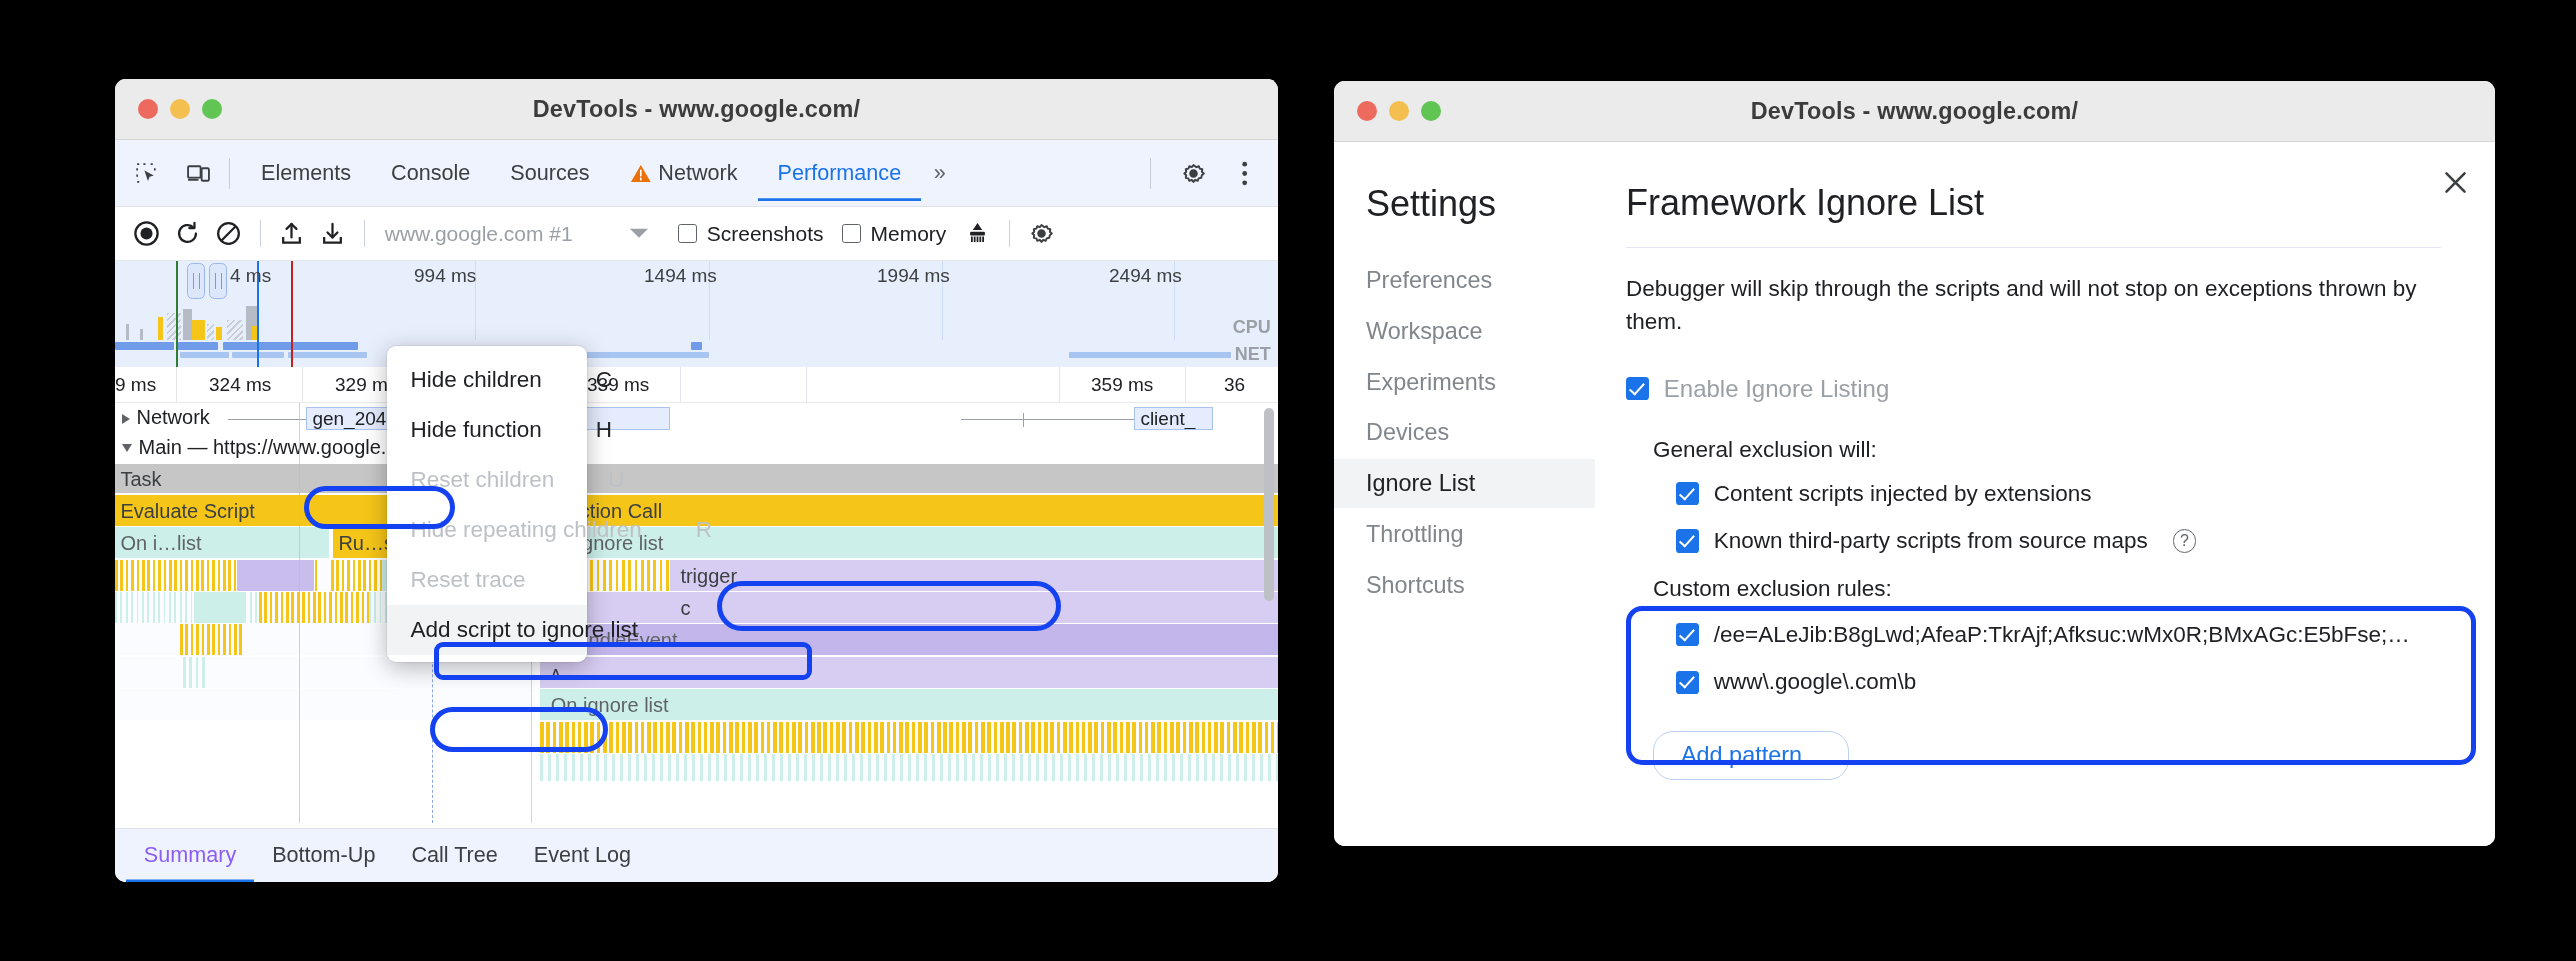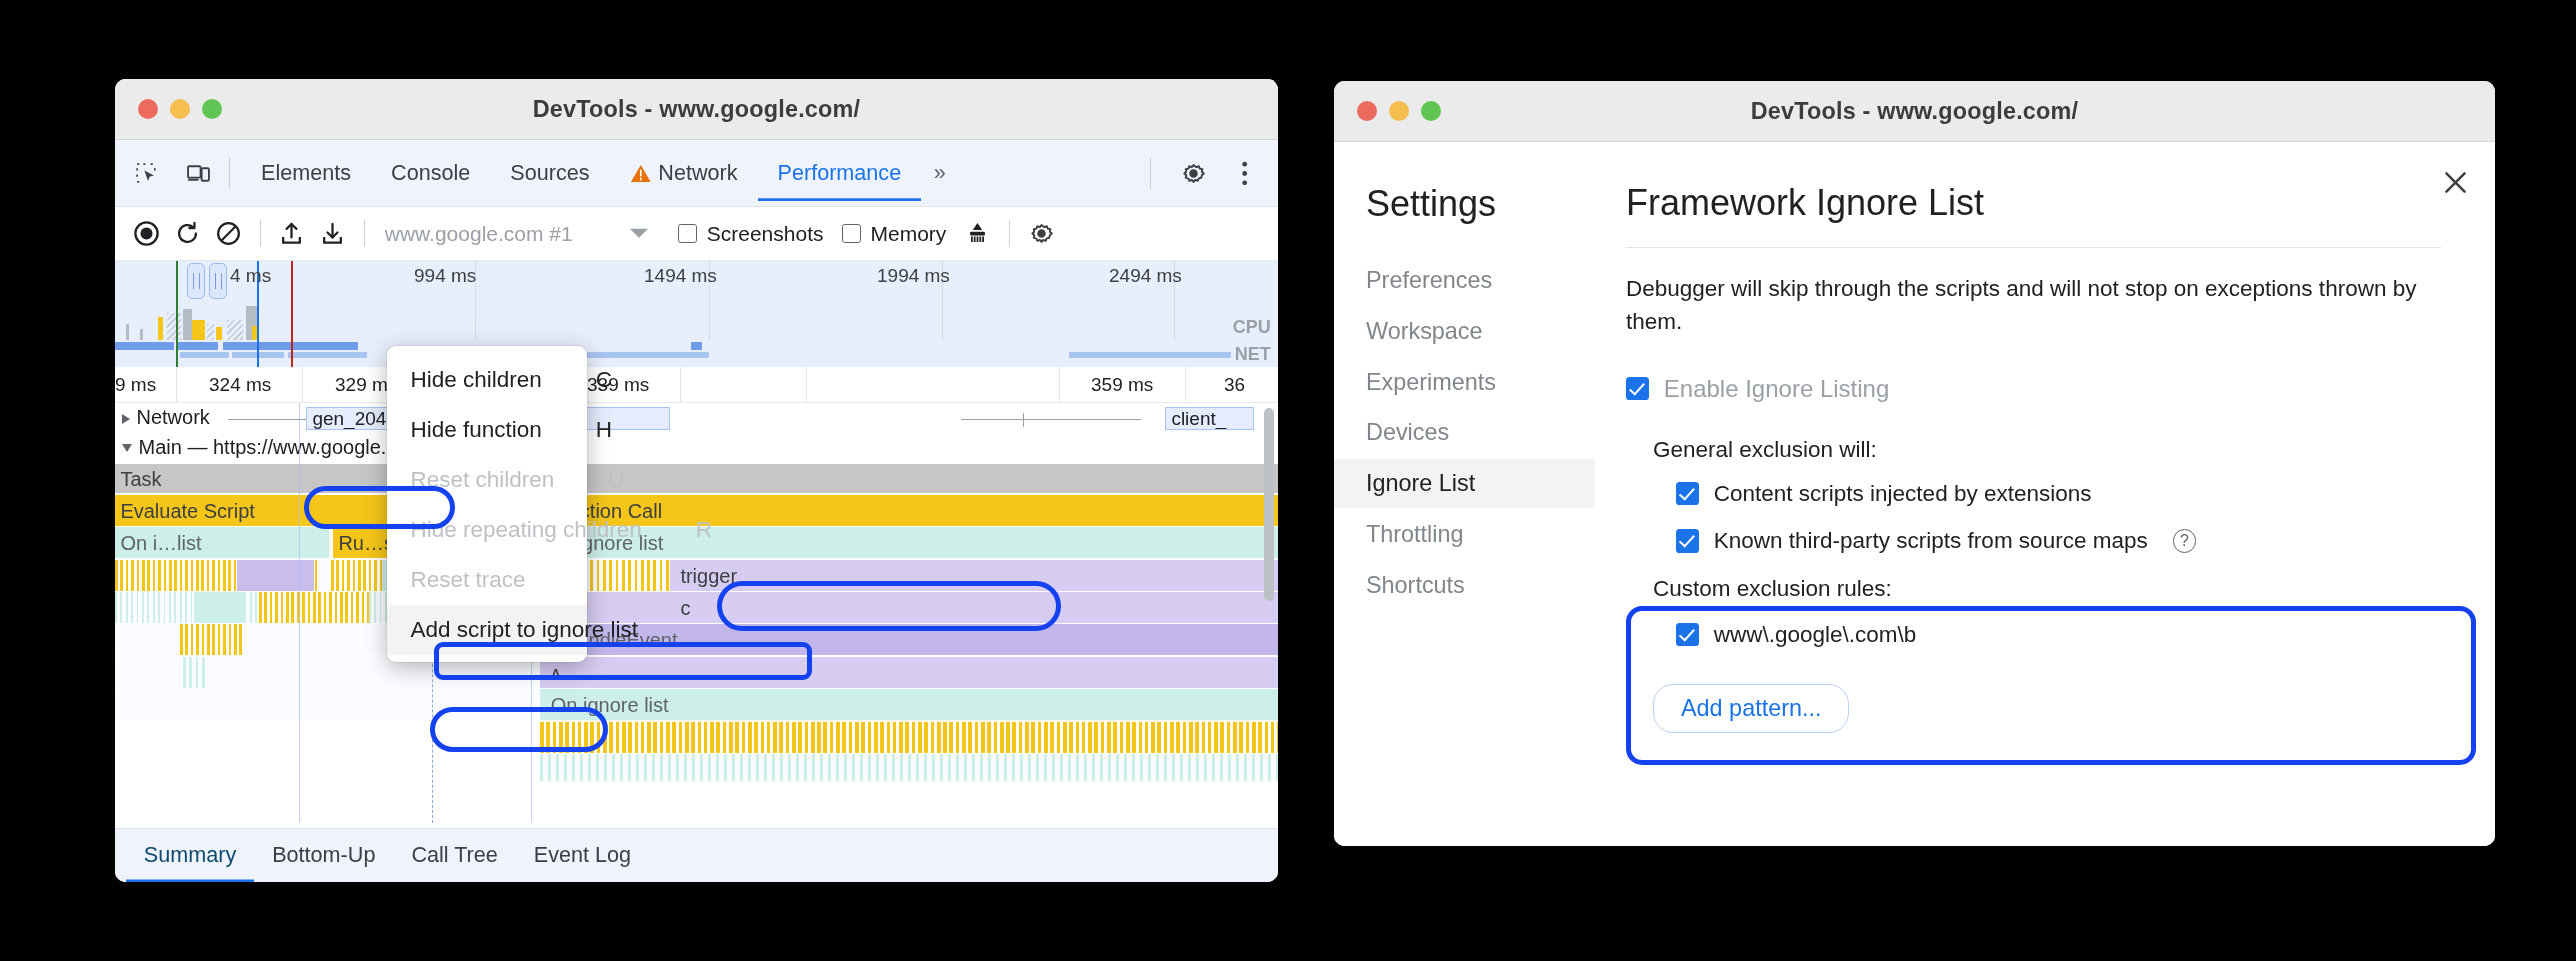--- a/index.html
+++ b/index.html
@@ -135,21 +135,21 @@
   .fb-purple { background: #c9bdee; }
   .fb-lpurple { background: #d7cdf3; }
   .fb-white { background: #fbfcff; }
 
   .bottom-tabs {
     position: absolute; left: 0; right: 0; bottom: 0; height: 54px;
     background: #eff3fd; border-top: 0.9px solid #dfe3ee;
     display: flex; align-items: center; padding-left: 10.8px;
   }
   .bt { font-size: 21.6px; color: #3c4043; padding: 0 18px; line-height: 52px; height: 54px; }
-  .bt.active { color: #0c4a6e; box-shadow: inset 0 -3.6px 0 #1a73e8; }
+  .bt.active { color: #8b5cf6; box-shadow: inset 0 -3.6px 0 #1a73e8; }
 
   .vscroll {
     position: absolute; right: 3.6px; width: 10px; border-radius: 5.4px;
     background: #bdc1c6;
   }
 
   
   .ctx-menu {
     position: absolute;
     background: #fff; border-radius: 9px;
@@ -428,21 +428,21 @@
         <span class="tree-label" style="position:absolute;left:7.2px;top:2.7px">
           <span class="tri right"></span><span>Network</span>
         </span>
         <div class="net-wire" style="left:113px;top:16px;width:198px"></div>
         <div class="net-tick" style="left:200px;top:10px"></div>
         <div class="net-chip" style="left:191px;top:3.6px;width:364px">
           <span>gen_204 (www.google.com)</span>
         </div>
         <div class="net-wire" style="left:846px;top:16px;width:180px"></div>
         <div class="net-tick" style="left:908px;top:10px"></div>
-        <div class="net-chip" style="left:1050px;top:3.6px;width:89px">
+        <div class="net-chip" style="left:1019px;top:3.6px;width:79px">
           <span>client_</span>
         </div>
       </div>
 
       <div class="track-row" style="top:31px;height:29px">
         <span class="tree-label" style="position:absolute;left:7.2px;top:1.8px">
           <span class="tri down"></span><span>Main — https://www.google.com/</span>
         </span>
       </div>
 
@@ -598,20 +598,24 @@
         </div>
 
         <div class="rule-row">
           <span class="cb-on"></span>
           <span class="rule-text">Known third-party scripts from source maps</span>
           <span class="help-icon">?</span>
         </div>
 
         <div class="custom-box">
           <div class="custom-title">Custom exclusion rules:</div>
+          <div class="rule-row">
+            <span class="cb-on"></span>
+            <span class="rule-text">/ee=ALeJib:B8gLwd;AfeaP:TkrAjf;Afksuc:wMx0R;BMxAGc:E5bFse;…</span>
+          </div>
           <div class="rule-row" style="margin-bottom:9px">
             <span class="cb-on"></span>
             <span class="rule-text">www\.google\.com\b</span>
           </div>
         </div>
 
         <div class="add-pattern">Add pattern...</div>
 
         <div class="close-x">
           <svg width="29" height="29" viewBox="0 0 24 24">

